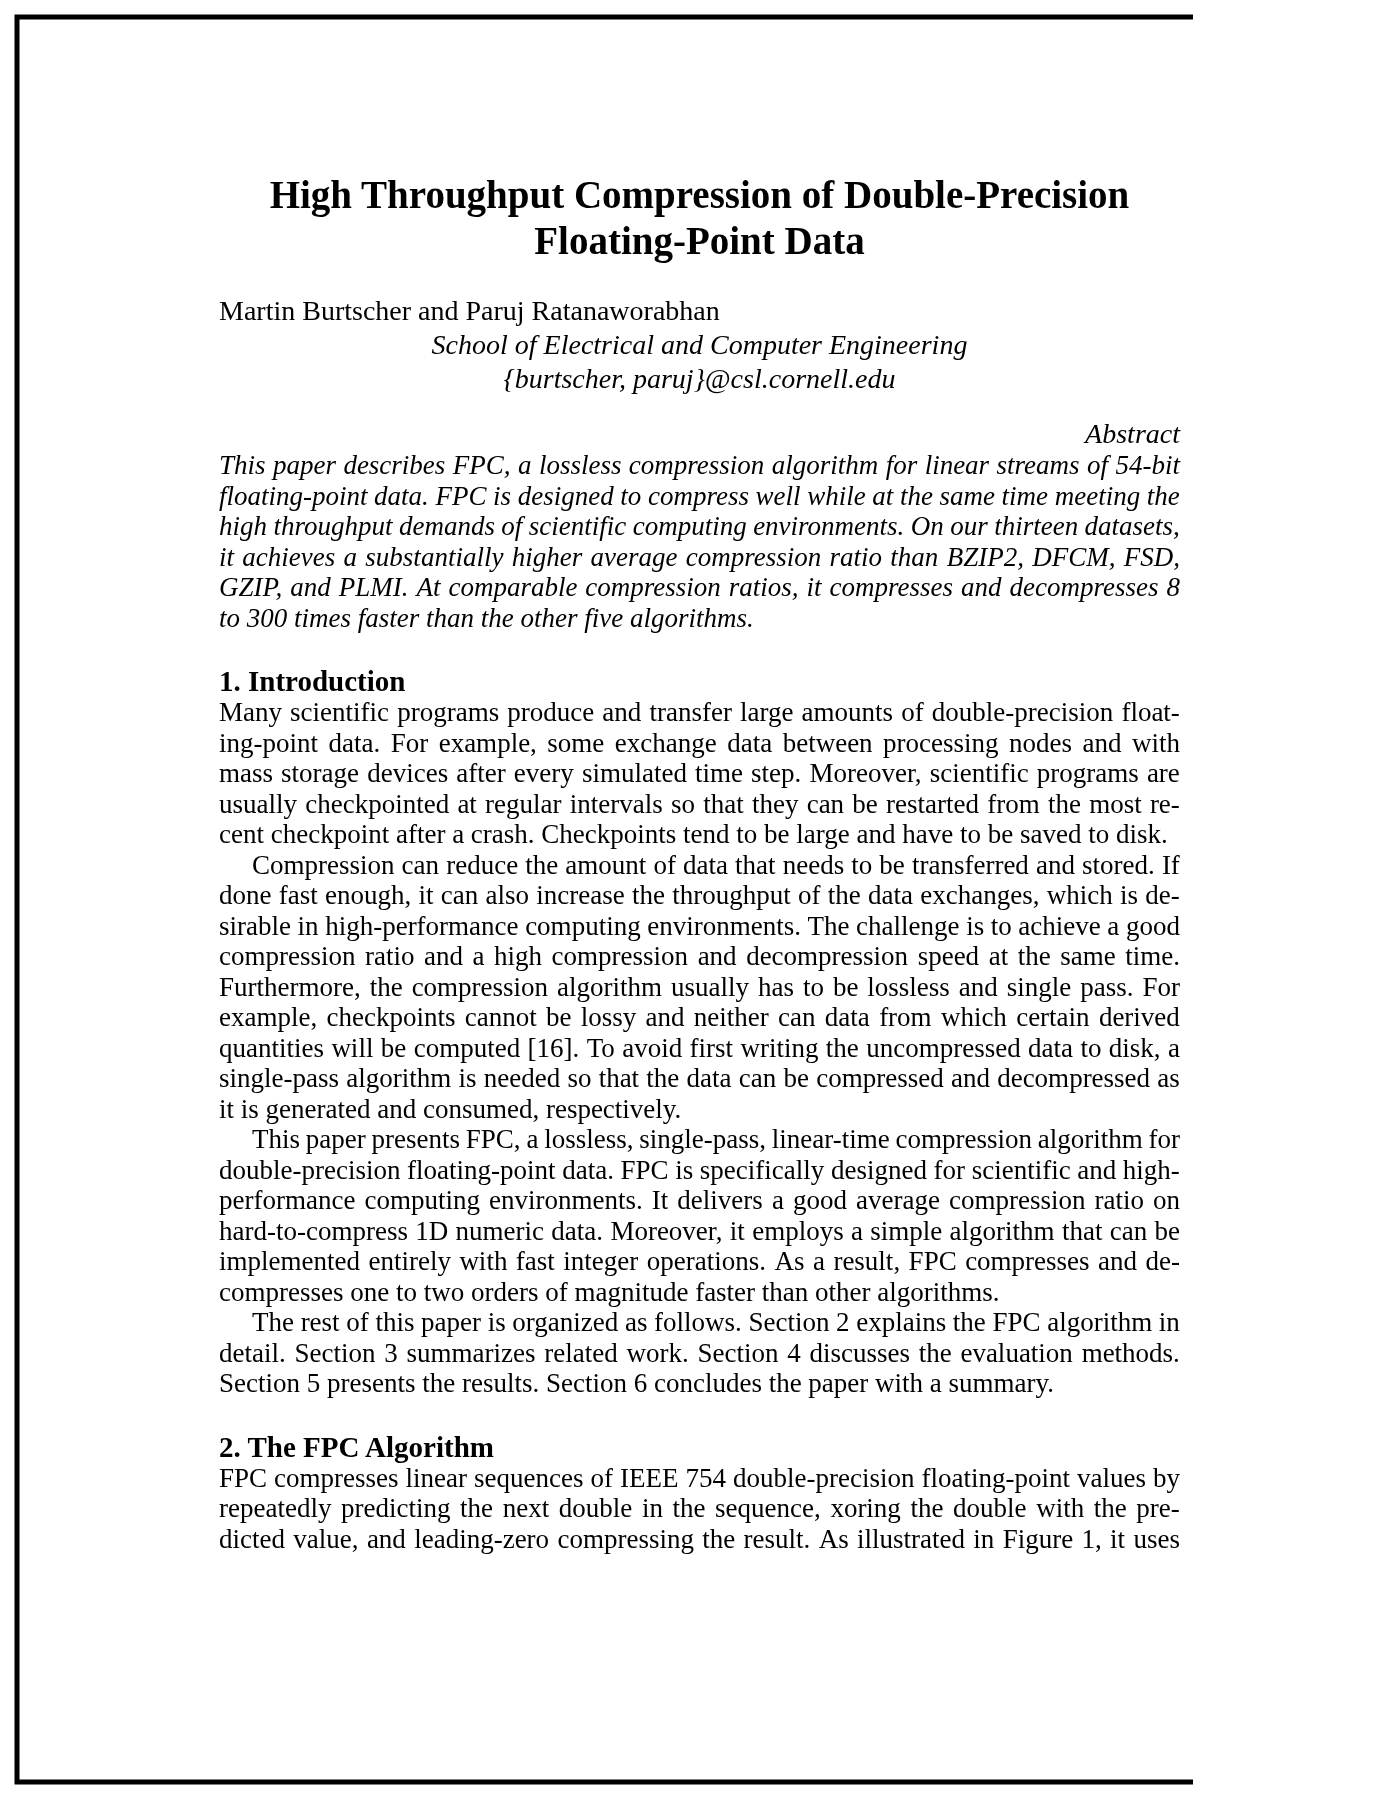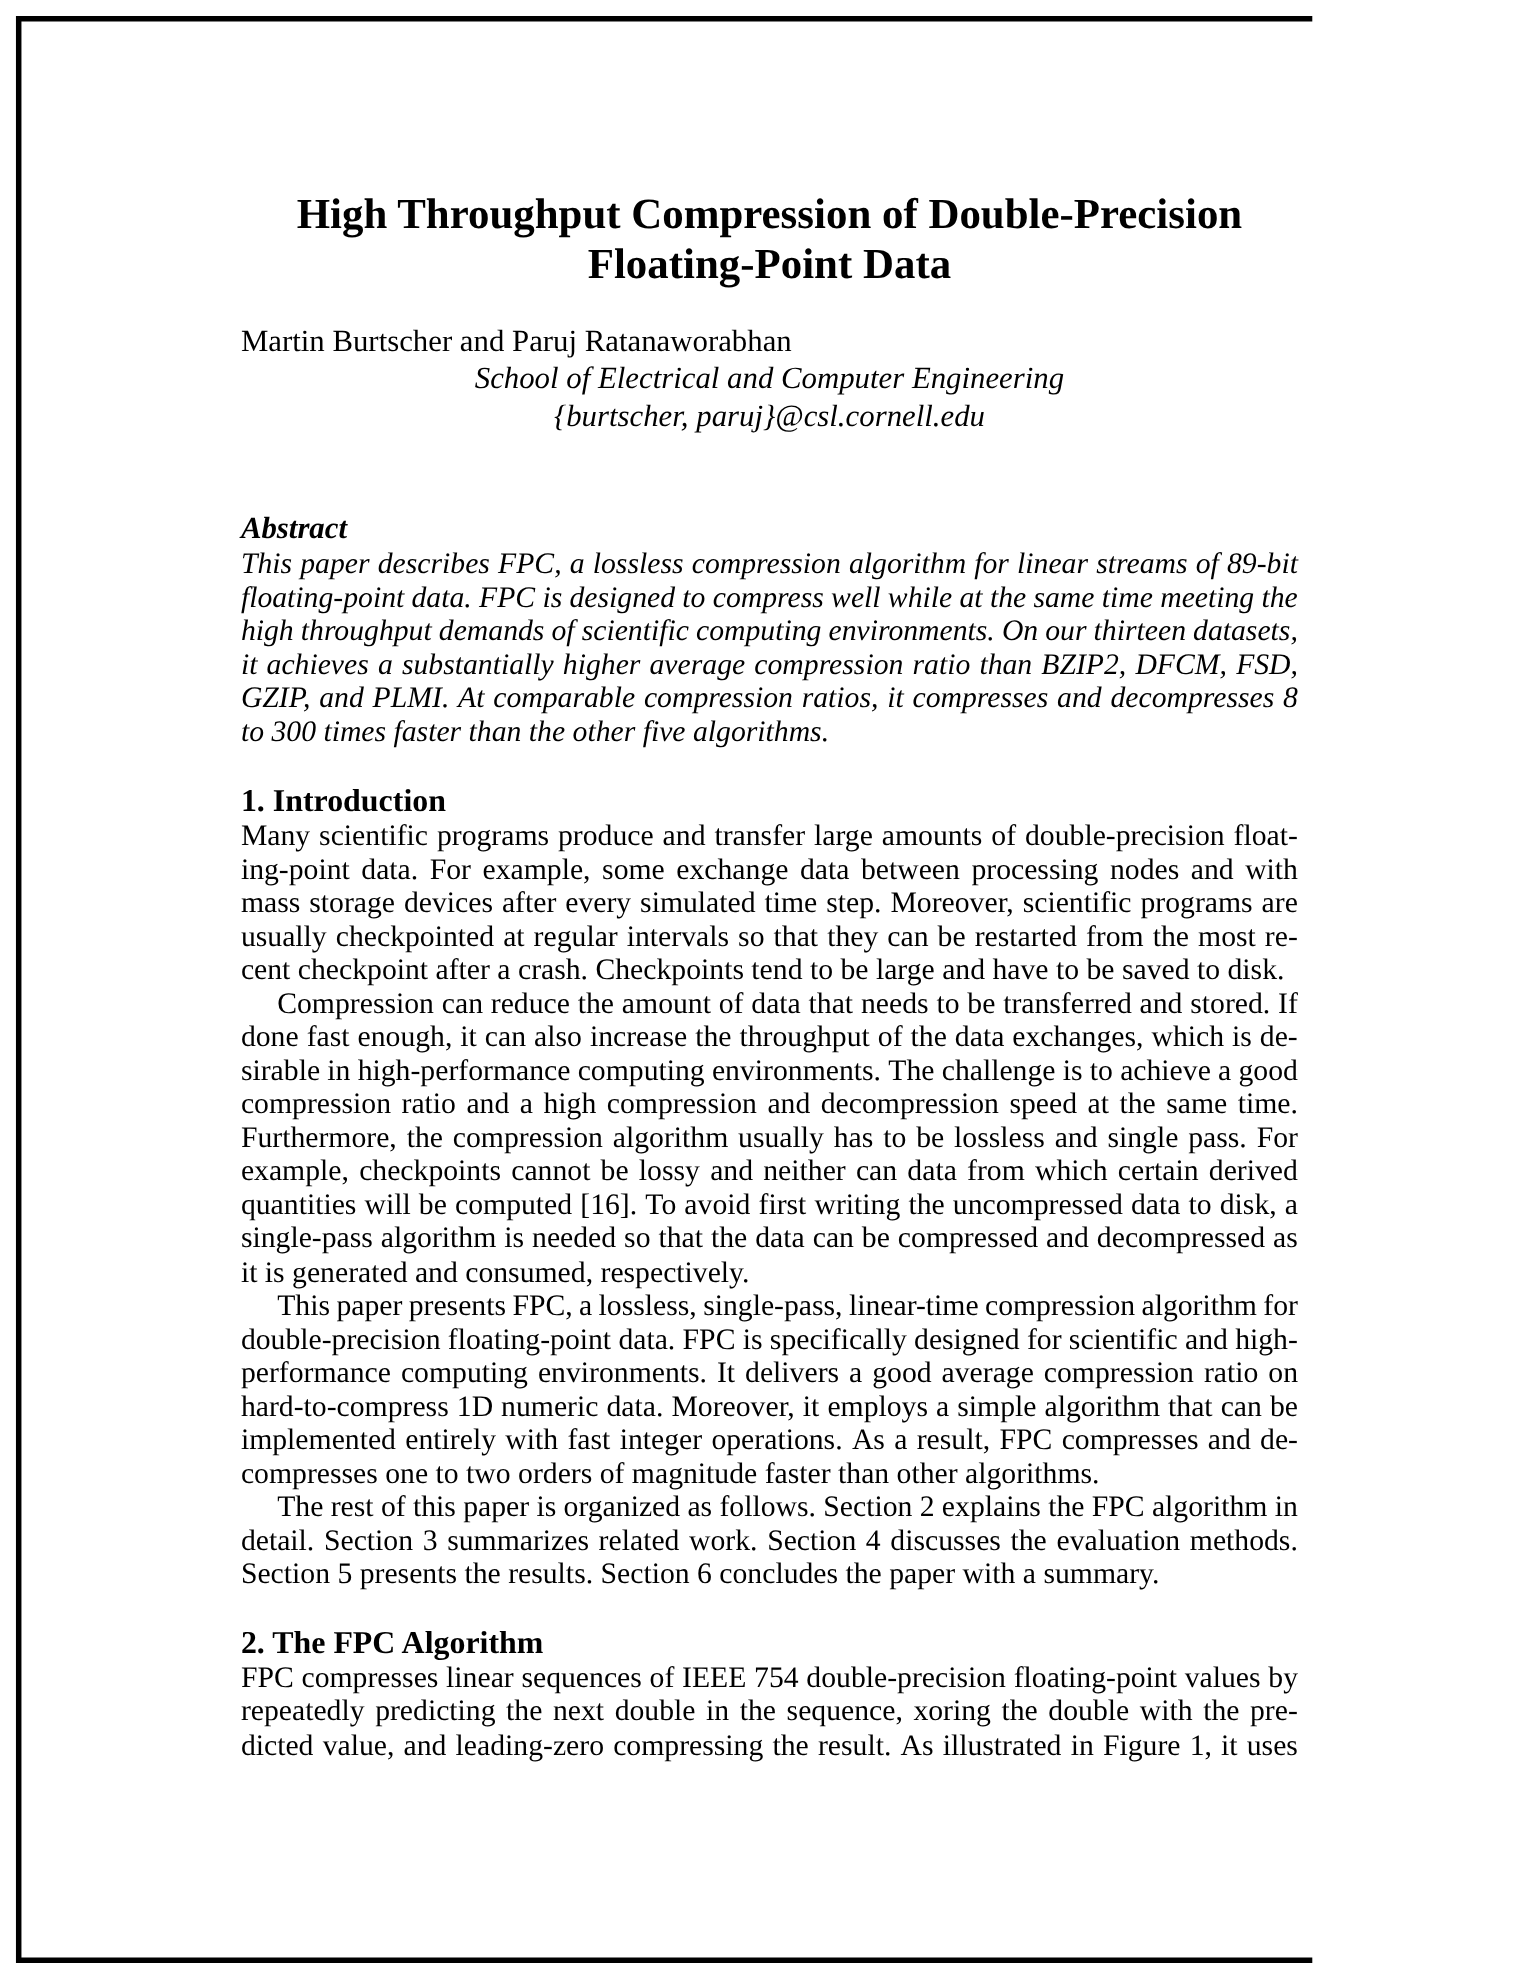--- a/index.html
+++ b/index.html
@@ -42,25 +42,25 @@
     font-size: 28px;
     line-height: 34px;
   }
   .affil {
     font-size: 28px;
     line-height: 34px;
     text-align: center;
     font-style: italic;
   }
   .abs-head {
-    margin-top: 69px;
+    margin-top: 22px;
     font-size: 28px;
     line-height: 32px;
-    text-align: left;
-    font-weight: bold;
+    text-align: right;
+    font-weight: normal;
     font-style: italic;
   }
   #abstract-body {
     font-style: italic;
   }
   .bline {
     font-size: 27px;
     height: 30.5px;
     line-height: 30.5px;
     display: flex;
@@ -111,21 +111,21 @@
           <span>describes</span>
           <span>FPC,</span>
           <span>a</span>
           <span>lossless</span>
           <span>compression</span>
           <span>algorithm</span>
           <span>for</span>
           <span>linear</span>
           <span>streams</span>
           <span>of</span>
-          <span>89-bit</span>
+          <span>54-bit</span>
         </div>
         <div class="bline">
           <span>floating-point</span>
           <span>data.</span>
           <span>FPC</span>
           <span>is</span>
           <span>designed</span>
           <span>to</span>
           <span>compress</span>
           <span>well</span>

